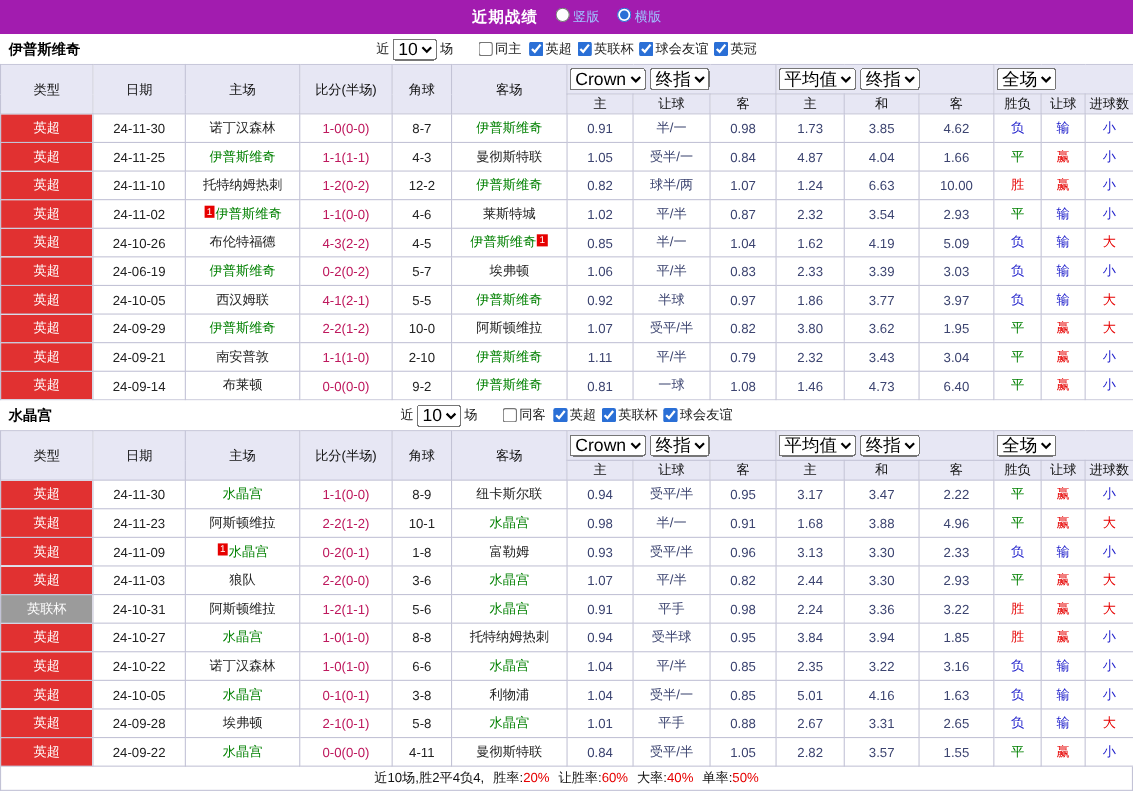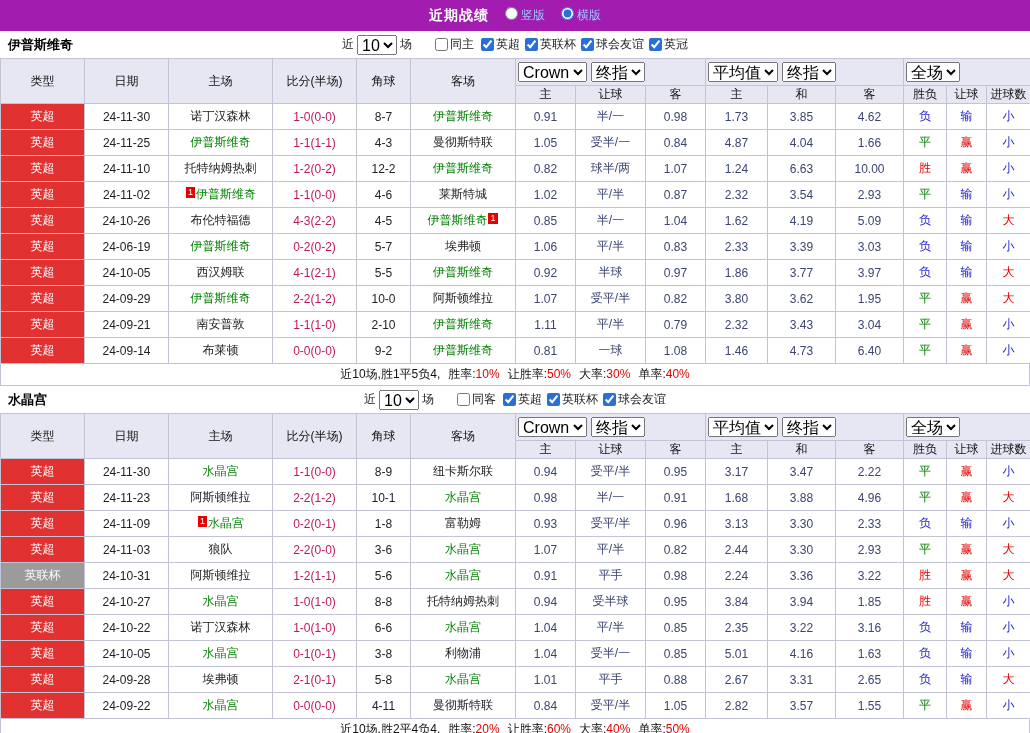--- a/index.html
+++ b/index.html
@@ -312,24 +312,20 @@
           <td class="odds">1.46</td>
           <td class="odds">4.73</td>
           <td class="odds">6.40</td>
           <td class="g">平</td>
           <td class="r">赢</td>
           <td class="b">小</td>
         </tr>
       </tbody>
   </table>
 
-  <div class="summary">
-    <span>近10场,胜1平5负4,</span>
-    <span id="sumstats-0"><span class="stat"><span>胜率:</span><span class="red">10%</span></span><span class="stat"><span>让胜率:</span><span class="red">50%</span></span><span class="stat"><span>大率:</span><span class="red">30%</span></span><span class="stat"><span>单率:</span><span class="red">40%</span></span></span>
-  </div>
 </div>
 
 <div class="section">
   <div class="section-head">
     <span class="team-name">水晶宫</span>
     <div class="filters">
       <span>近</span>
       <select><option>10</option></select>
       <span>场</span>
       <label class="chk same">

